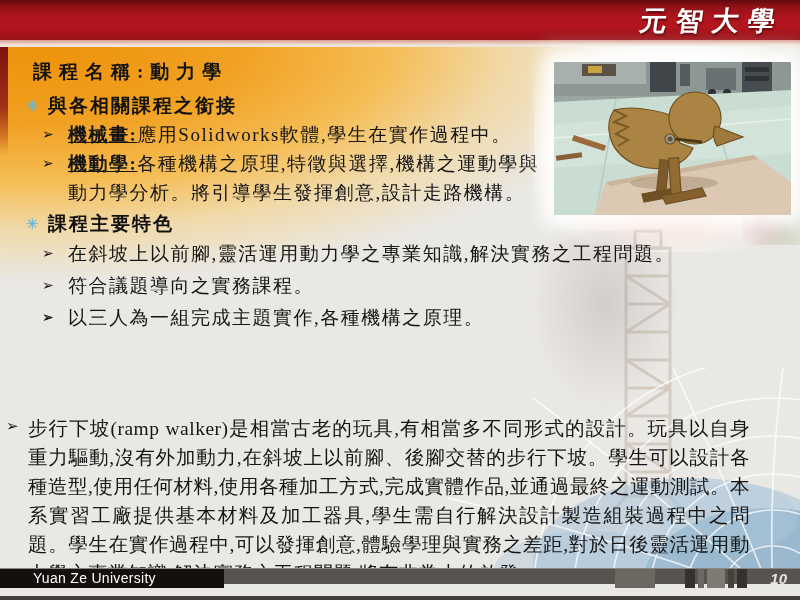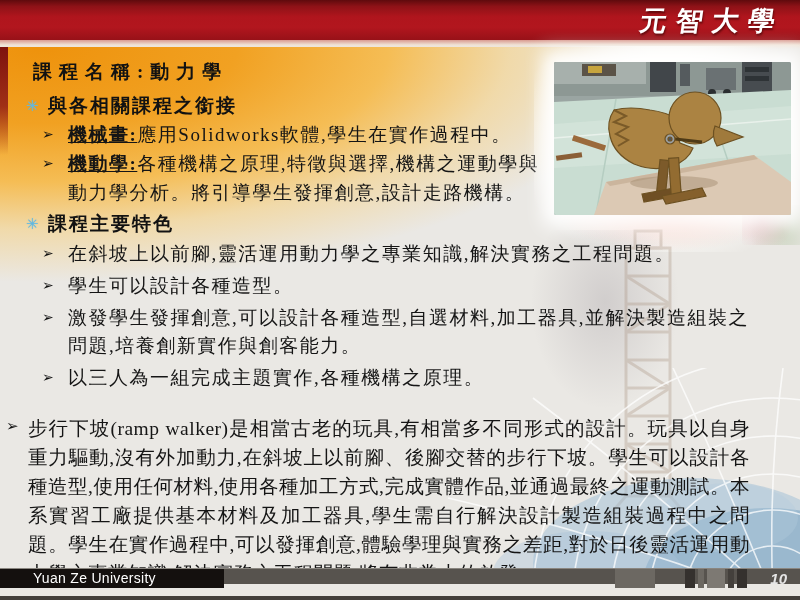--- a/index.html
+++ b/index.html
@@ -146,24 +146,24 @@
 
   <div class="sec-head" id="sec2">
     <span class="ast">✳</span><span>課程主要特色</span>
   </div>
 
   <div class="list list2">
     <div class="item">
       <span class="arr">➢</span><span>在斜坡上以前腳,靈活運用動力學之專業知識,解決實務之工程問題。</span>
     </div>
     <div class="item">
-      <span class="arr">➢</span><span>學生可以設計各種造型。</span>
-    </div>
-    <div class="item">
-      <span class="arr">➢</span><span>激發學生發揮創意,可以設計各種造型,自選材料,加工器具,並解決製造組裝之問題,培養創新實作與創客能力。</span>
+      <span class="arr">➢</span><span>符合議題導向之實務課程。</span>
+    </div>
+    <div class="item">
+      <span class="arr">➢</span>
     </div>
     <div class="item">
       <span class="arr">➢</span><span>以三人為一組完成主題實作,各種機構之原理。</span>
     </div>
   </div>
 
 
   <span class="para-arr">➢</span>
   <div class="para">步行下坡(ramp walker)是相當古老的玩具,有相當多不同形式的設計。玩具以自身重力驅動,沒有外加動力,在斜坡上以前腳、後腳交替的步行下坡。學生可以設計各種造型,使用任何材料,使用各種加工方式,完成實體作品,並通過最終之運動測試。本系實習工廠提供基本材料及加工器具,學生需自行解決設計製造組裝過程中之問題。學生在實作過程中,可以發揮創意,體驗學理與實務之差距,對於日後靈活運用動力學之專業知識,解決實務之工程問題,將有非常大的啟發。</div>
 

